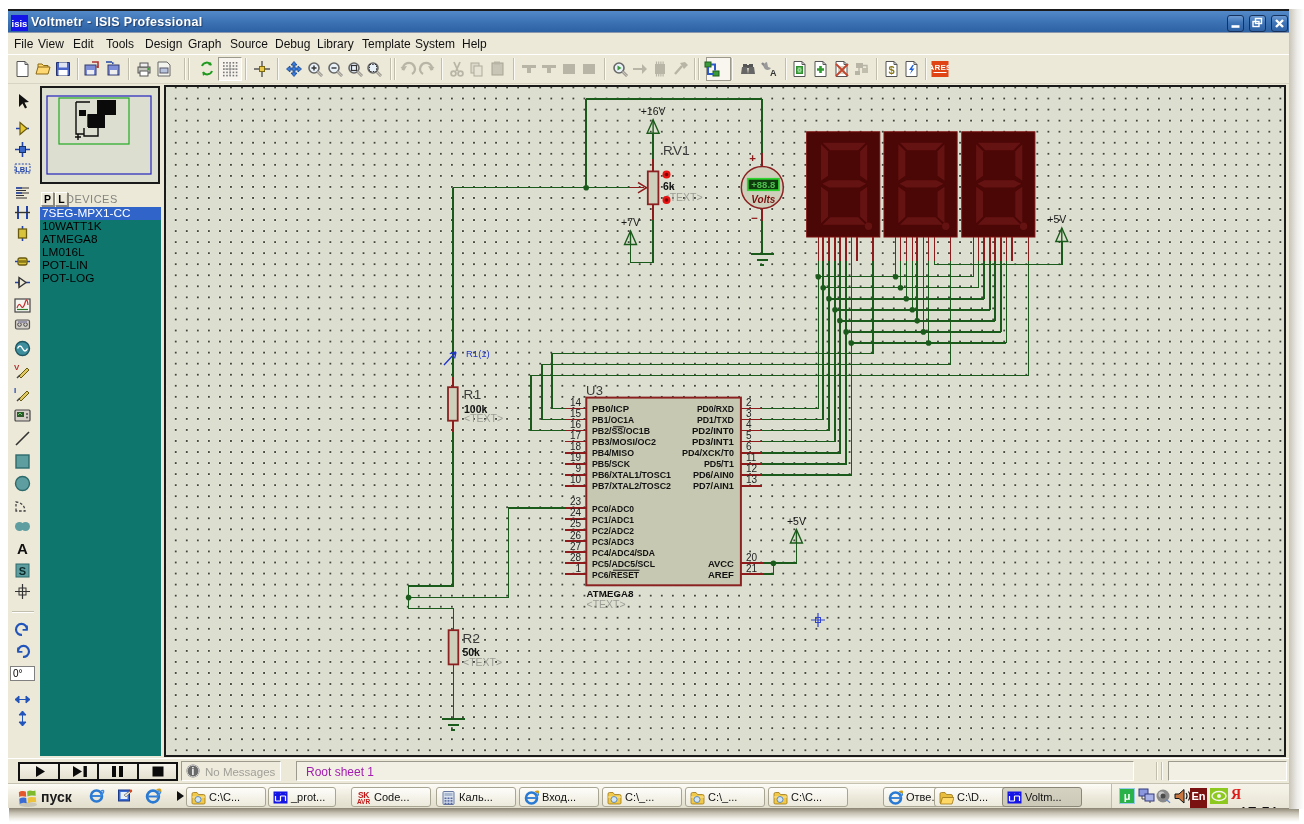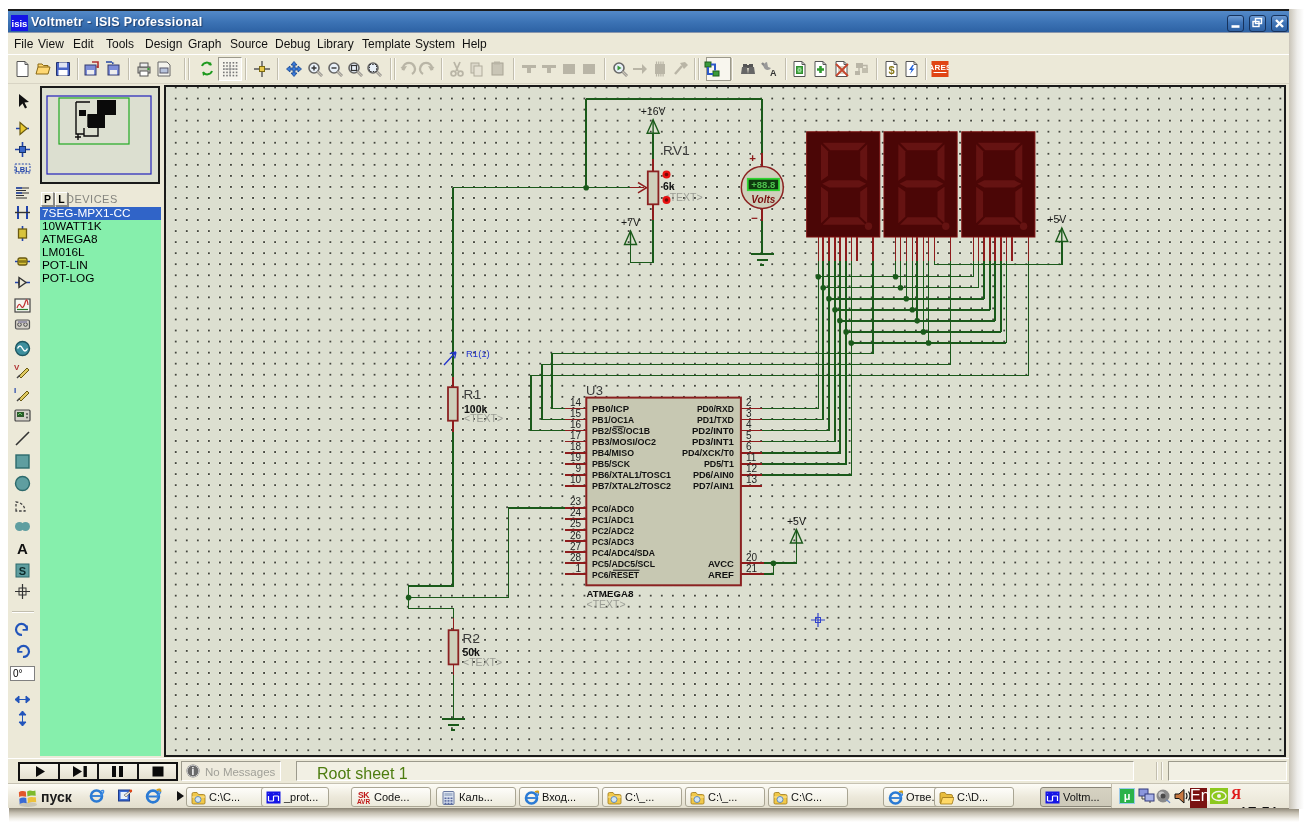--- a/index.html
+++ b/index.html
@@ -15,21 +15,21 @@
 #tools{left:0;top:45px;width:100%;height:30px;background:#ece9d8;border-top:1px solid #fff;border-bottom:1px solid #d8d4c4}
 .ticon{position:absolute;top:5px;width:18px;height:18px}
 .tsep{position:absolute;top:3px;width:2px;height:22px;border-left:1px solid #c2beae;border-right:1px solid #fbfaf5}
 
 #toolbox{left:0;top:75px;width:30px;height:674px;background:#ece9d8}
 .xicon{position:absolute;left:5px;width:19px;height:19px}
 #sidebar{left:30px;top:75px;width:126px;height:674px;background:#ece9d8}
 #preview{position:absolute;left:2px;top:2px;width:120px;height:98px;background:#dcdfd0;border:2px solid #1a1a1a}
 .plbtn{position:absolute;top:107.5px;width:13px;height:14px;background:#ece9d8;border:1px solid #888;border-top-color:#fff;border-left-color:#fff;box-shadow:1px 1px 0 #8a887c;font-size:10.5px;font-weight:bold;text-align:center;line-height:13px}
 #devhdr{position:absolute;left:28px;top:108px;width:95px;height:15px;color:#84847e;font-size:11px;text-align:left;letter-spacing:0.5px;line-height:15px}
-#devlist{position:absolute;left:2px;top:123px;width:121px;height:549px;background:#86efac;font-size:11.8px;letter-spacing:0px}
+#devlist{position:absolute;left:2px;top:123px;width:121px;height:549px;background:#0f766e;font-size:11.8px;letter-spacing:0px}
 #devlist div{height:13.1px;line-height:13.4px;padding-left:2px;white-space:nowrap}
 #devlist .sel{background:#3064c8;color:#fff}
 #canvas{left:156px;top:76px;width:1122px;height:672px;background:#fff;border:2px solid #1a1a1a}
 #grid{position:absolute;left:0;top:0;width:1118px;height:668px;background-color:#dcdfd0;
  background-image:radial-gradient(circle,#43453d 0.75px,#eef0e2 0.92px,rgba(238,240,226,0) 1.9px);
  background-size:11.06px 11.06px;background-position:4.2px 6px}
 
 #status{left:0;top:749px;width:100%;height:25px;background:#ece9d8;border-top:1px solid #fff}
 #anim{position:absolute;left:10px;top:3px;width:160px;height:19px;border:2px solid #111;display:flex}
 #anim div{flex:1;border-right:2px solid #111;background:linear-gradient(#f6f4ea,#e4e0d0);position:relative}
@@ -741,21 +741,21 @@
    </div>
    <div class="sunken" style="left:173px;top:2px;width:100px;height:20px">
       <svg width="15" height="15" style="position:absolute;left:4px;top:2px">
           <circle cx="7" cy="7" r="6.5" fill="#6a6a6a"></circle>
           <circle cx="7" cy="7" r="5.8" fill="none" stroke="#dedede" stroke-width="0.8"></circle>
           <text x="7" y="11" font-size="10" font-weight="bold" fill="#fff" text-anchor="middle">i</text>
         </svg>
       <span style="position:absolute;left:23px;top:4px;font-size:11.5px;color:#a0a098">No Messages</span>
    </div>
    <div class="sunken" style="left:288px;top:2px;width:838px;height:20px;background:#f2f0e4">
-        <span style="position:absolute;left:20px;top:3px;font-size:16px;color:#4d7c0f">Root sheet 1</span>
+        <span style="position:absolute;left:9px;top:3px;font-size:12px;color:#a21caf">Root sheet 1</span>
       </div>
    <div class="tsep" style="left:1148px;top:3px;height:18px"></div>
    <div class="tsep" style="left:1153px;top:3px;height:18px"></div>
    <div class="sunken" style="left:1160px;top:2px;width:119px;height:20px;background:#f2f0e4"></div>
  </div>
  <div class="abs" id="tb">
       <svg style="position:absolute;left:9px;top:3px" width="22" height="21" viewBox="0 0 22 21">
 <ellipse cx="11" cy="17.5" rx="9" ry="2.5" fill="#b8b4a4" opacity="0.6"></ellipse>
 <g transform="rotate(-4 10 10)">
 <path d="M2.2,4.8 Q4.5,3 6.5,3.8 T9.2,4.4 L9.2,9.6 Q6.8,8.8 4.8,8.8 T2.2,9.8 Z" fill="#e2572b"></path>
@@ -786,21 +786,21 @@
         <path d="M2,1 L9,6 L2,11 Z" fill="#111"></path>
       </svg>
       <div class="tbtn" style="left:178px;width:80px;">
         <svg class="ico" viewBox="0 0 15 15">
           <path d="M1,13 V4 q0,-1.5 1.5,-1.5 h3.5 l1.5,2 h5 q1.5,0 1.5,1.5 V13 q0,1 -1.5,1 h-10 q-1.5,0 -1.5,-1 Z" fill="#f0c84a" stroke="#a07818" stroke-width="0.8"></path>
           <path d="M1,7 h13" stroke="#ffe79a" stroke-width="1"></path>
           <circle cx="7" cy="9.5" r="3" fill="#cfe4f4" stroke="#4878b8" stroke-width="0.8"></circle>
         </svg>
         <span class="lbl">C:\C...</span>
       </div>
-      <div class="tbtn" style="left:253px;width:68px;">
+      <div class="tbtn" style="left:260px;width:68px;">
         <svg class="ico" viewBox="0 0 15 15">
           <rect x="0.5" y="1.5" width="14" height="12" fill="#1414e6"></rect>
           <g stroke="#fff" stroke-width="1.2" fill="none">
             <path d="M2.5,11 V6 M7.5,11 V6 M12.5,11 V6 M2.5,3.8 v0.1 M7.5,3.8 v0.1 M12.5,3.8 v0.1 M2.5,11 H7.5 M7.5,6 H12.5"></path>
           </g>
         </svg>
         <span class="lbl">_prot...</span>
       </div>
       <div class="tbtn" style="left:343px;width:80px;padding-left:48px;">
         <svg class="ico" viewBox="0 0 15 15">
@@ -869,21 +869,21 @@
         </svg>
         <span class="lbl">Отве...</span>
       </div>
       <div class="tbtn" style="left:926px;width:80px;">
         <svg class="ico" viewBox="0 0 15 15">
           <path d="M1,13 V4 q0,-1.5 1.5,-1.5 h3.5 l1.5,2 h4.5 q1.5,0 1.5,1.5 v1.5 h-9 l-2,6 Z" fill="#e8bc3c" stroke="#a07818" stroke-width="0.8"></path>
           <path d="M3.5,7.5 h11.5 l-2,6.5 h-11.5 Z" fill="#ffd968" stroke="#a07818" stroke-width="0.8"></path>
         </svg>
         <span class="lbl">C:\D...</span>
       </div>
-      <div class="tbtn" style="left:1032px;width:91px;background:linear-gradient(#d6d2c2,#cdc9b9);border-color:#8a8678;">
+      <div class="tbtn" style="left:994px;width:80px;background:linear-gradient(#d6d2c2,#cdc9b9);border-color:#8a8678;">
         <svg class="ico" viewBox="0 0 15 15">
           <rect x="0.5" y="1.5" width="14" height="12" fill="#1414e6"></rect>
           <g stroke="#fff" stroke-width="1.2" fill="none">
             <path d="M2.5,11 V6 M7.5,11 V6 M12.5,11 V6 M2.5,3.8 v0.1 M7.5,3.8 v0.1 M12.5,3.8 v0.1 M2.5,11 H7.5 M7.5,6 H12.5"></path>
           </g>
         </svg>
         <span class="lbl">Voltm...</span>
       </div>
       <div id="tray">
         <svg style="position:absolute;left:7px;top:4px" width="16" height="16">
@@ -898,21 +898,21 @@
         <svg style="position:absolute;left:43px;top:4px" width="16" height="17">
           <circle cx="8" cy="8" r="6.5" fill="#8a8a8a"></circle>
           <circle cx="6.5" cy="6.5" r="3" fill="#c8c8c8"></circle>
           <circle cx="8" cy="8" r="2.5" fill="#4a4a4a"></circle>
           <path d="M11,12 q3,1 4,3" stroke="#6888c8" fill="none" stroke-width="1.2"></path>
         </svg>
         <svg style="position:absolute;left:61px;top:3px" width="18" height="18">
           <path d="M2,7 h4 l5,-4.5 V16 L6,11.5 H2 Z" fill="#c87840" stroke="#111" stroke-width="1"></path>
           <path d="M13,6 q2,3 0,6 M15.5,4.5 q3,4.5 0,9" fill="none" stroke="#111" stroke-width="1.2"></path>
         </svg>
-        <div style="position:absolute;left:78px;top:4px;width:17px;height:28px;background:#7a1212;color:#fff;font-size:16px;font-weight:normal;text-align:center;line-height:16px">En</div>
+        <div style="position:absolute;left:78px;top:4px;width:17px;height:28px;background:#7a1212;color:#fff;font-size:11px;font-weight:bold;text-align:center;line-height:16px">En</div>
         <svg style="position:absolute;left:98px;top:4px" width="18" height="16">
           <rect width="18" height="16" fill="#8cc81e"></rect>
           <ellipse cx="9" cy="8" rx="7" ry="4.5" fill="none" stroke="#f4f4ec" stroke-width="1.4"></ellipse>
           <circle cx="9" cy="8" r="2" fill="#f4f4ec"></circle>
         </svg>
         <span style="position:absolute;left:119px;top:3px;font-size:14px;font-weight:bold;color:#e01818;font-family:Liberation Serif,serif">Я</span>
         <span id="clock">17:51</span>
       </div>
     </div>
 </div>

